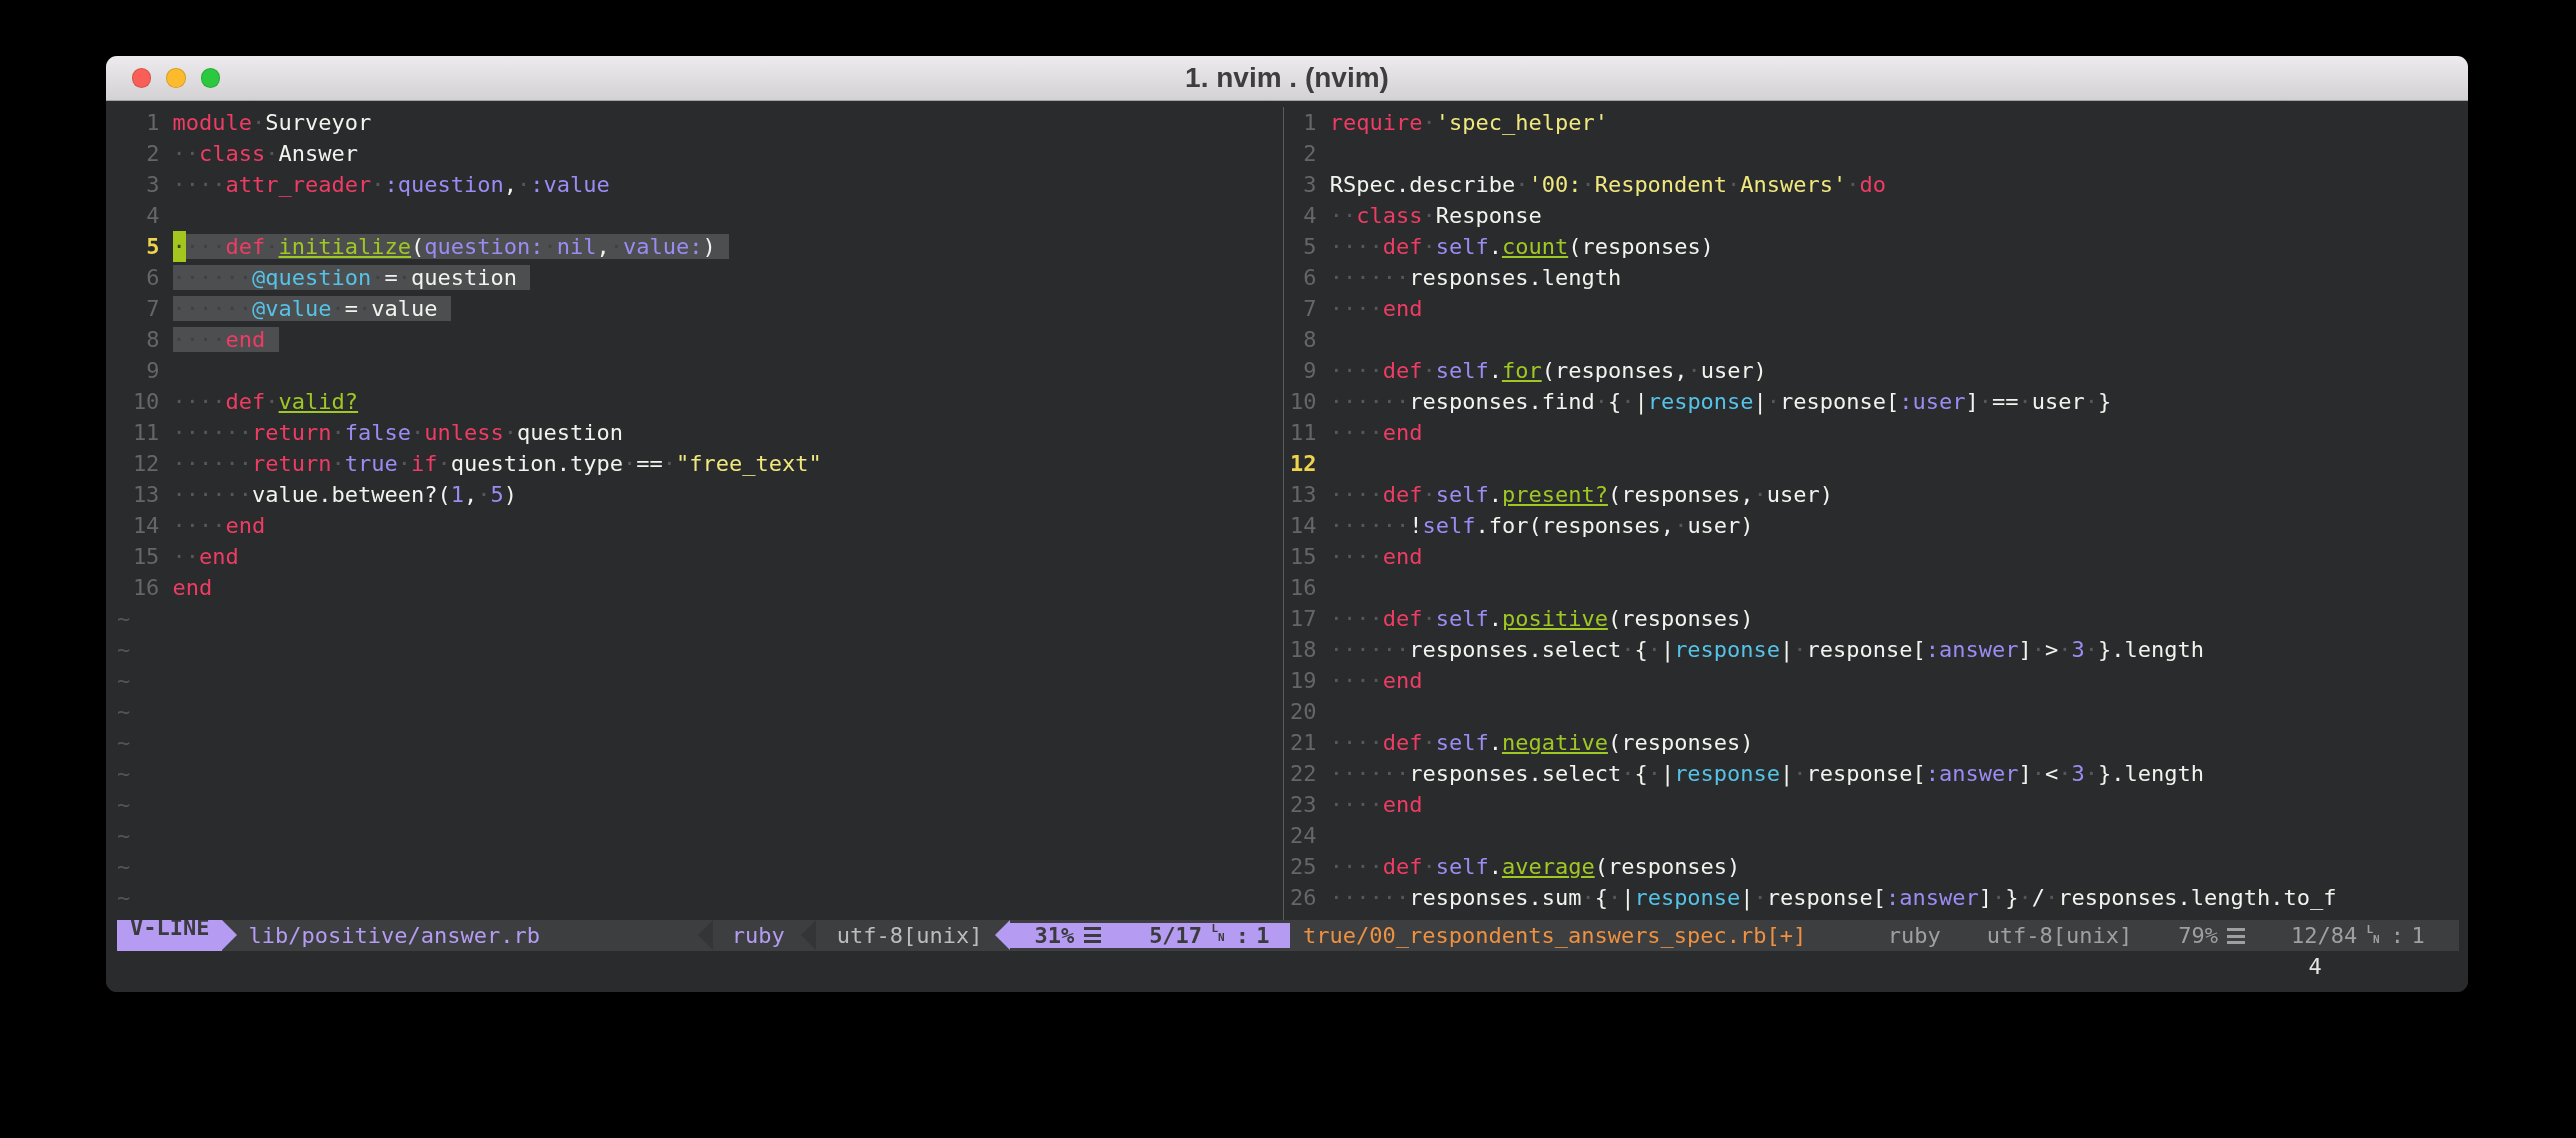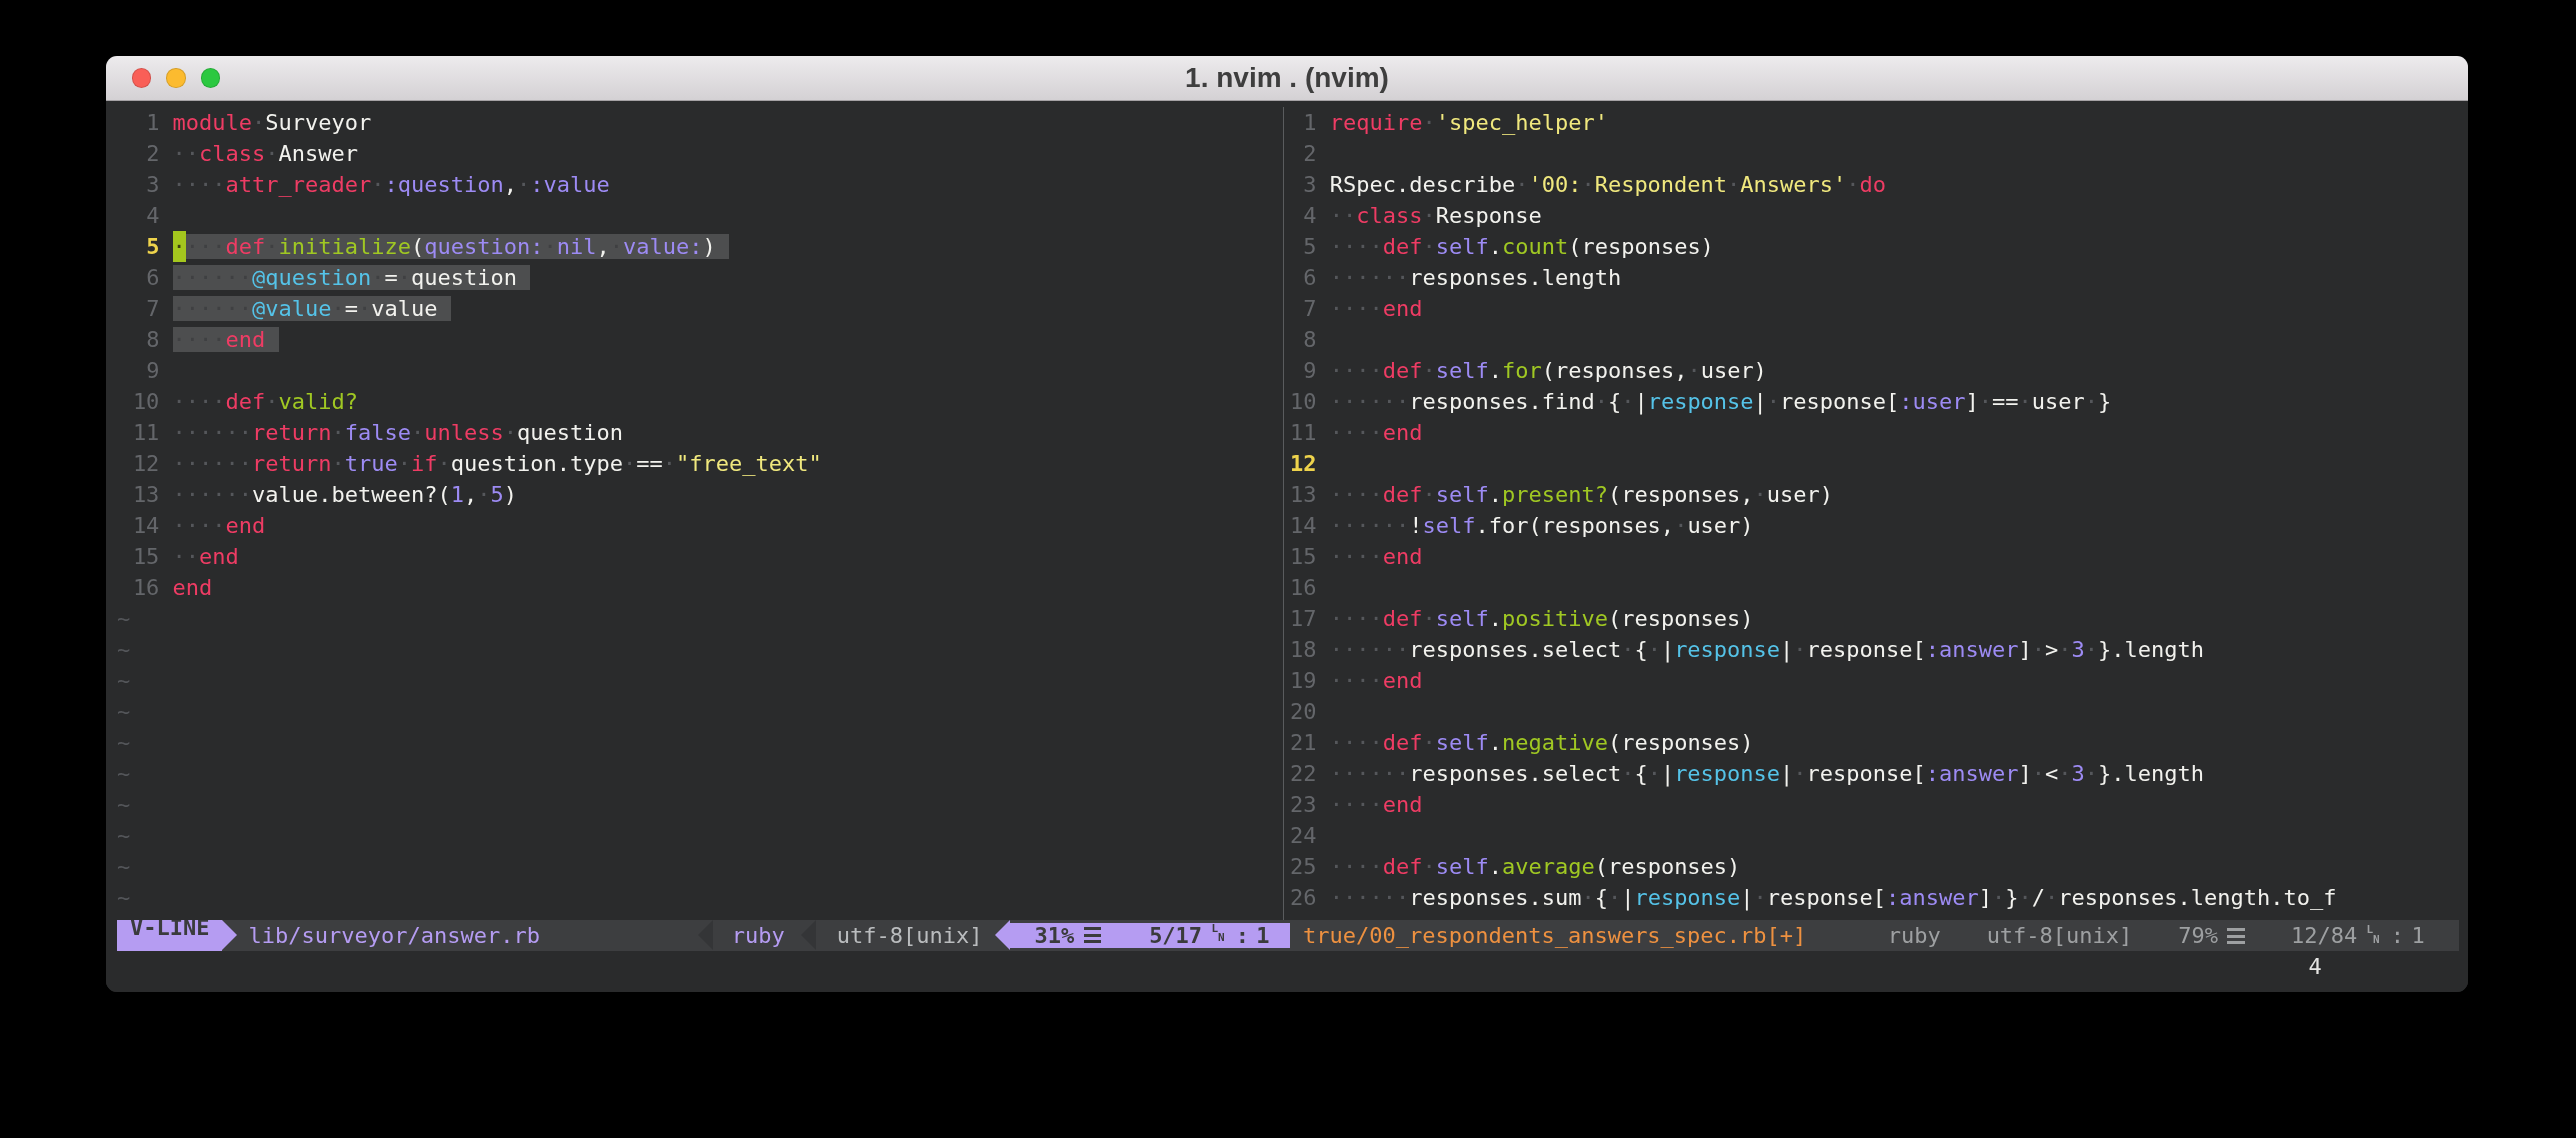--- a/index.html
+++ b/index.html
@@ -30,21 +30,21 @@
   .pane-left .num{width:3.2ch;margin-right:1ch;}
   .pane-right .num{width:2ch;margin-right:1ch;}
   .num.cur{color:var(--linenr-cur);font-weight:bold;}
   .tilde{color:var(--tilde);}
   .sp{color:var(--dots);}
   .sel{background:var(--sel);padding-right:1ch;}
   .sel .sp{color:#3f4042;}
   .cursor-block{display:inline-block;width:1ch;background:var(--cursor);color:#39400f;}
   .c-k{color:var(--pink);}
   .c-w{color:var(--fg);}
-  .c-g{color:var(--green);}
+  .c-g{color:var(--green);text-decoration:underline;}
   .c-p{color:var(--purple);}
   .c-c{color:var(--cyan);}
   .c-s{color:var(--ystr);}
   
   .statusrow{display:flex;height:31px;}
   .sb{height:31px;display:flex;align-items:center;white-space:pre;overflow:hidden;}
   .sb-left{width:1173px;background:var(--sl-bg);}
   .sb-right{flex:1;background:var(--sl-bg);color:var(--sl-gray);}
   .mode-badge{background:var(--sl-purple);color:var(--sl-dark);font-weight:bold;padding:0 13px;height:46px;line-height:31px;}
   .tri-right{width:0;height:0;border-top:15.7px solid transparent;border-bottom:15.7px solid transparent;border-left:15.7px solid var(--sl-purple);}
@@ -89,21 +89,21 @@
         <div class="vsep">
             <i></i>
           </div>
         <div class="pane pane-right" id="right-pane"><div class="row"><span class="num">1</span><span class="c-k">require</span><span class="sp">·</span><span class="c-s">'spec_helper'</span></div><div class="row"><span class="num">2</span></div><div class="row"><span class="num">3</span><span class="c-w">RSpec.describe</span><span class="sp">·</span><span class="c-s">'00:</span><span class="sp">·</span><span class="c-s">Respondent</span><span class="sp">·</span><span class="c-s">Answers'</span><span class="sp">·</span><span class="c-k">do</span></div><div class="row"><span class="num">4</span><span class="sp">··</span><span class="c-k">class</span><span class="sp">·</span><span class="c-w">Response</span></div><div class="row"><span class="num">5</span><span class="sp">····</span><span class="c-k">def</span><span class="sp">·</span><span class="c-p">self</span><span class="c-w">.</span><span class="c-g">count</span><span class="c-w">(responses)</span></div><div class="row"><span class="num">6</span><span class="sp">······</span><span class="c-w">responses.length</span></div><div class="row"><span class="num">7</span><span class="sp">····</span><span class="c-k">end</span></div><div class="row"><span class="num">8</span></div><div class="row"><span class="num">9</span><span class="sp">····</span><span class="c-k">def</span><span class="sp">·</span><span class="c-p">self</span><span class="c-w">.</span><span class="c-g">for</span><span class="c-w">(responses,</span><span class="sp">·</span><span class="c-w">user)</span></div><div class="row"><span class="num">10</span><span class="sp">······</span><span class="c-w">responses.find</span><span class="sp">·</span><span class="c-w">{</span><span class="sp">·</span><span class="c-w">|</span><span class="c-c">response</span><span class="c-w">|</span><span class="sp">·</span><span class="c-w">response[</span><span class="c-p">:user</span><span class="c-w">]</span><span class="sp">·</span><span class="c-w">==</span><span class="sp">·</span><span class="c-w">user</span><span class="sp">·</span><span class="c-w">}</span></div><div class="row"><span class="num">11</span><span class="sp">····</span><span class="c-k">end</span></div><div class="row"><span class="num cur">12</span></div><div class="row"><span class="num">13</span><span class="sp">····</span><span class="c-k">def</span><span class="sp">·</span><span class="c-p">self</span><span class="c-w">.</span><span class="c-g">present?</span><span class="c-w">(responses,</span><span class="sp">·</span><span class="c-w">user)</span></div><div class="row"><span class="num">14</span><span class="sp">······</span><span class="c-w">!</span><span class="c-p">self</span><span class="c-w">.for(responses,</span><span class="sp">·</span><span class="c-w">user)</span></div><div class="row"><span class="num">15</span><span class="sp">····</span><span class="c-k">end</span></div><div class="row"><span class="num">16</span></div><div class="row"><span class="num">17</span><span class="sp">····</span><span class="c-k">def</span><span class="sp">·</span><span class="c-p">self</span><span class="c-w">.</span><span class="c-g">positive</span><span class="c-w">(responses)</span></div><div class="row"><span class="num">18</span><span class="sp">······</span><span class="c-w">responses.select</span><span class="sp">·</span><span class="c-w">{</span><span class="sp">·</span><span class="c-w">|</span><span class="c-c">response</span><span class="c-w">|</span><span class="sp">·</span><span class="c-w">response[</span><span class="c-p">:answer</span><span class="c-w">]</span><span class="sp">·</span><span class="c-w">&gt;</span><span class="sp">·</span><span class="c-p">3</span><span class="sp">·</span><span class="c-w">}.length</span></div><div class="row"><span class="num">19</span><span class="sp">····</span><span class="c-k">end</span></div><div class="row"><span class="num">20</span></div><div class="row"><span class="num">21</span><span class="sp">····</span><span class="c-k">def</span><span class="sp">·</span><span class="c-p">self</span><span class="c-w">.</span><span class="c-g">negative</span><span class="c-w">(responses)</span></div><div class="row"><span class="num">22</span><span class="sp">······</span><span class="c-w">responses.select</span><span class="sp">·</span><span class="c-w">{</span><span class="sp">·</span><span class="c-w">|</span><span class="c-c">response</span><span class="c-w">|</span><span class="sp">·</span><span class="c-w">response[</span><span class="c-p">:answer</span><span class="c-w">]</span><span class="sp">·</span><span class="c-w">&lt;</span><span class="sp">·</span><span class="c-p">3</span><span class="sp">·</span><span class="c-w">}.length</span></div><div class="row"><span class="num">23</span><span class="sp">····</span><span class="c-k">end</span></div><div class="row"><span class="num">24</span></div><div class="row"><span class="num">25</span><span class="sp">····</span><span class="c-k">def</span><span class="sp">·</span><span class="c-p">self</span><span class="c-w">.</span><span class="c-g">average</span><span class="c-w">(responses)</span></div><div class="row"><span class="num">26</span><span class="sp">······</span><span class="c-w">responses.sum</span><span class="sp">·</span><span class="c-w">{</span><span class="sp">·</span><span class="c-w">|</span><span class="c-c">response</span><span class="c-w">|</span><span class="sp">·</span><span class="c-w">response[</span><span class="c-p">:answer</span><span class="c-w">]</span><span class="sp">·</span><span class="c-w">}</span><span class="sp">·</span><span class="c-w">/</span><span class="sp">·</span><span class="c-w">responses.length.to_f</span></div></div>
       </div>
 
       <div class="statusrow">
         <div class="sb sb-left">
           <span class="mode-badge">V-LINE</span>
           <span class="tri-right"></span>
-          <span class="sl-file">lib/surveyor/answer.rb</span>
+          <span class="sl-file">lib/positive/answer.rb</span>
           <span class="fill"></span>
           <span class="tri-left-dark"></span>
           <span class="sl-ruby">ruby</span>
           <span class="tri-left-dark"></span>
           <span class="sl-enc">utf-8[unix]</span>
           <span class="tri-left-purple"></span>
           <span class="purple-seg">
             <span>31%</span><span class="bars-icon"></span><span class="gap"></span><span>5/17</span><span class="lng"><span>L</span><span class="l2">N</span></span><span class="colsep">:</span><span>1</span>
           </span>
         </div>

